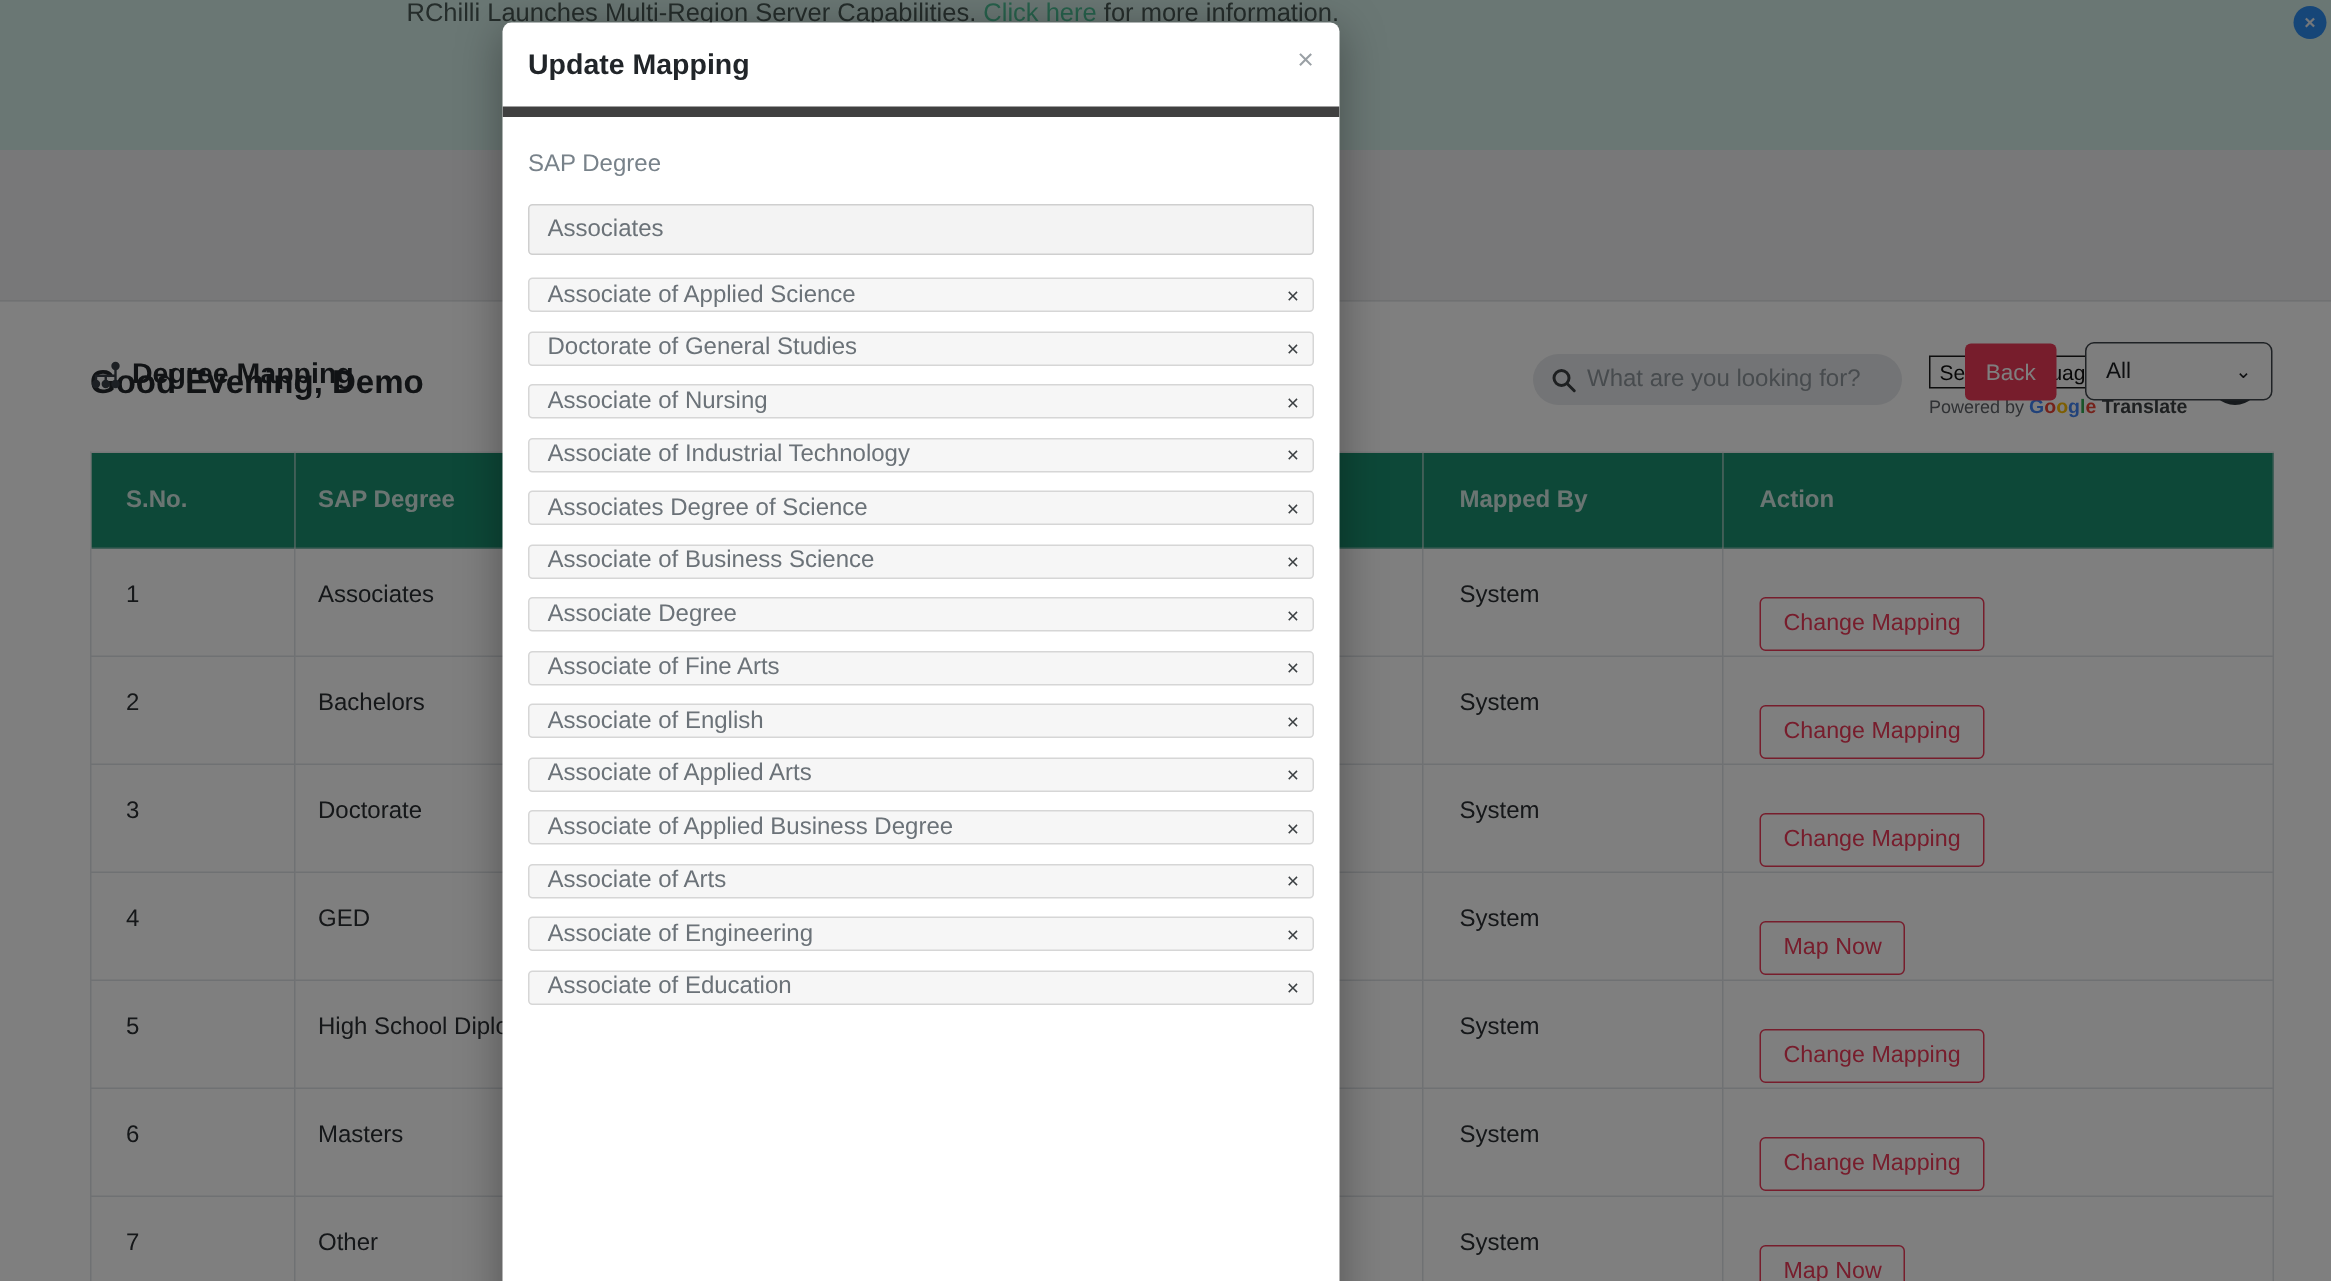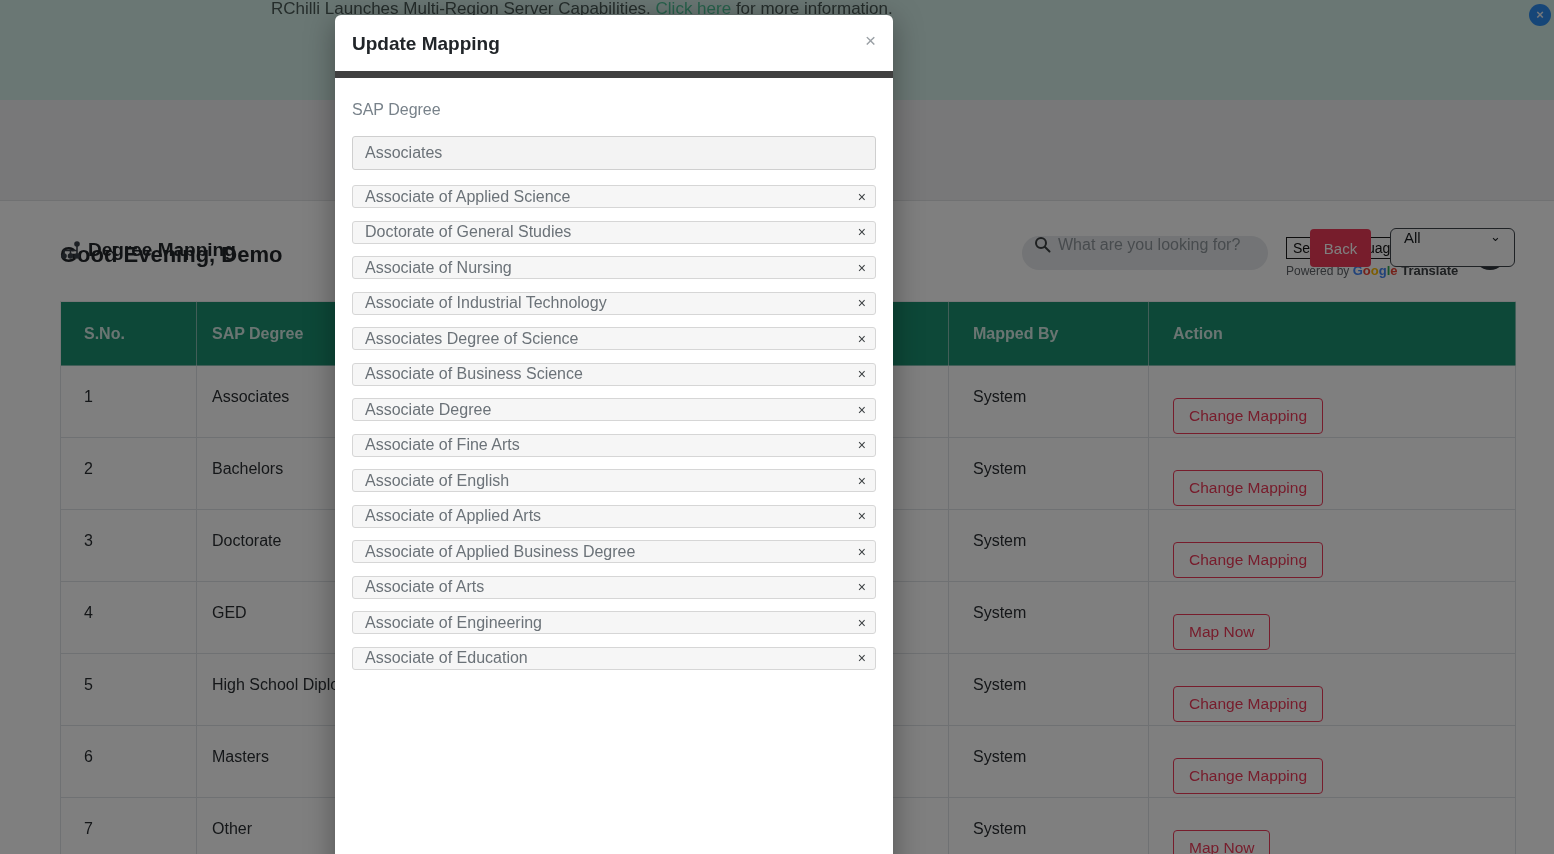--- a/index.html
+++ b/index.html
@@ -20,39 +20,39 @@
   .banner{position:absolute;left:0;top:0;width:1554px;height:100px;background:var(--banner-bg);}
   .banner-text{position:absolute;left:271px;top:-2px;font-size:17px;color:#4a5a57;white-space:nowrap;line-height:22px;}
   .banner-link{color:var(--banner-link);text-decoration:none;cursor:pointer;}
   .banner-close{position:absolute;right:3px;top:4px;width:22px;height:22px;border-radius:50%;
     background:var(--close-blue);color:#e8eef5;font-size:13px;font-weight:bold;line-height:22px;
     text-align:center;cursor:pointer;}
 
   
   .page-header{position:absolute;left:0;top:100px;width:1554px;height:101px;background:#f0f1f2;border-bottom:1px solid #e0e2e4;}
   .greeting{position:absolute;left:60px;top:142px;font-size:22px;font-weight:bold;color:#23272b;}
-  .search-pill{position:absolute;left:1022px;top:136px;width:246px;height:34px;background:#e7e9ec;border-radius:17px;display:flex;align-items:flex-start;padding:0 12px;}
+  .search-pill{position:absolute;left:1022px;top:136px;width:246px;height:34px;background:#e7e9ec;border-radius:17px;display:flex;align-items:center;padding:0 12px;}
   .search-pill svg{flex:0 0 auto;margin-right:7px;}
   .search-input{border:none;outline:none;background:transparent;font-size:16px;color:#4a4f54;width:100%;font-family:inherit;}
   .search-input::placeholder{color:#8f969c;}
   .lang-select{position:absolute;left:1286px;top:137px;width:159px;height:22px;border:1px solid #1a1a1a;background:#fdfdfd;
     font-size:14px;color:#111;display:flex;align-items:center;padding:0 6px;cursor:pointer;}
   .lang-select .chev{margin-left:auto;font-size:11px;color:#111;}
   .translate-line{position:absolute;left:1286px;top:163px;width:160px;font-size:12px;color:#5f6368;white-space:nowrap;}
   .translate-line .brand{font-size:13px;font-weight:bold;letter-spacing:0;}
   .translate-line .tword{font-size:13px;font-weight:bold;color:#3c4043;}
   .avatar{position:absolute;left:1473px;top:136px;width:34px;height:34px;border-radius:50%;background:#2e343a;cursor:pointer;}
 
   
   .section-title{position:absolute;left:60px;top:239px;display:flex;align-items:center;gap:7px;}
   .section-title .label{font-size:19px;font-weight:bold;color:#23272b;text-align:center;}
   .back-btn{position:absolute;left:1310px;top:229px;width:61px;height:38px;background:var(--accent-red);
     color:#ffffff;border:none;border-radius:4px;font-size:15px;font-family:inherit;cursor:pointer;}
   .filter-select{position:absolute;left:1390px;top:228px;width:125px;height:39px;border:1px solid #3f454b;border-radius:6px;
-    background:#fdfdfd;font-size:15px;color:#1a1d20;display:flex;padding:0 13px;cursor:pointer;gap:40px;}
+    background:#fdfdfd;font-size:15px;color:#1a1d20;display:flex;align-items:center;padding:0 13px;cursor:pointer;gap:40px;}
   .filter-select .chev{margin-left:auto;font-size:13px;color:#1a1d20;}
 
   
   .degree-table{position:absolute;left:60px;top:301px;width:1455px;border-collapse:collapse;table-layout:fixed;}
   .degree-table col.c1{width:136px}.degree-table col.c2{width:752px}
   .degree-table col.c3{width:200px}.degree-table col.c4{width:367px}
   .degree-table th{background:var(--header-green);color:rgba(255,255,255,0.82);font-size:16px;font-weight:bold;
     text-align:left;height:64px;padding:12px 24px;border:1px solid rgba(222,226,230,0.55);}
   .degree-table td{background:#fff;border:1px solid #dee2e6;height:72px;vertical-align:top;
     padding:22px 24px 0 24px;font-size:16px;color:#2b2f33;}

